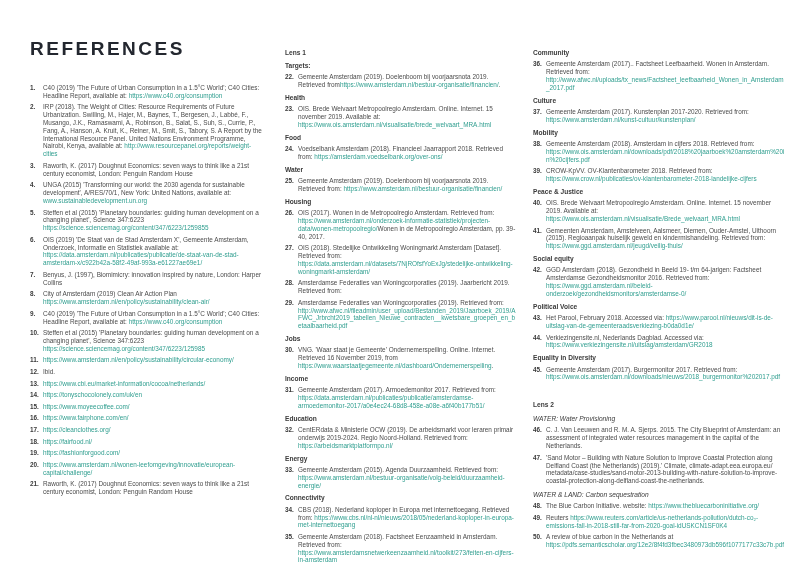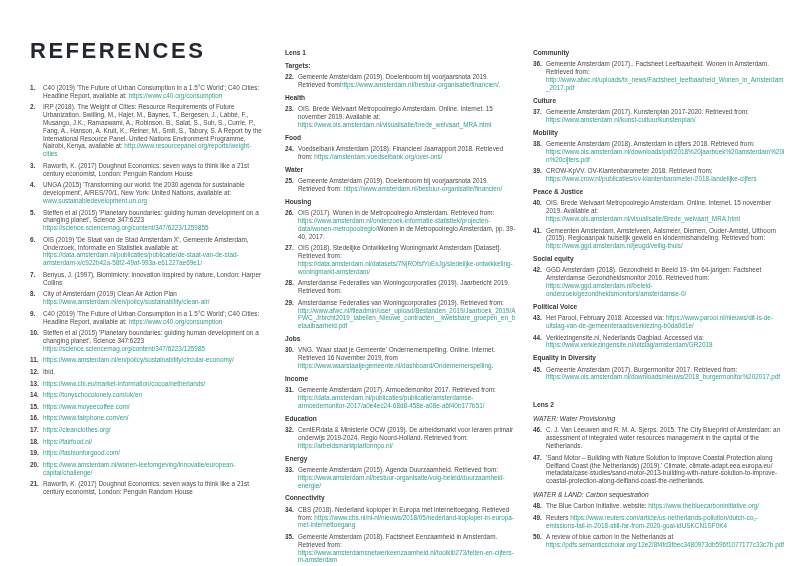--- a/index.html
+++ b/index.html
@@ -1,18 +1,18 @@
 <!DOCTYPE html>
 <html><head>
 <meta charset="utf-8">
 <style>
   html,body{margin:0;padding:0;background:#ffffff;}
   .page{position:relative;width:800px;height:566px;background:#ffffff;overflow:hidden;
         font-family:"Liberation Sans","DejaVu Sans",sans-serif;}
-  .page-title{position:absolute;left:30px;top:38px;font-size:22px;font-weight:800;
+  .page-title{position:absolute;left:30px;top:38px;font-size:19px;font-weight:800;
         letter-spacing:2.5px;color:#23272f;}
   .col{position:absolute;top:44px;}
   #col0{left:30px;width:233px;top:84px;}
   #col1{left:285px;width:231px;}
   #col2{left:533px;width:254px;}
   .heading{font-weight:bold;font-size:6.6px;color:#3a3a3a;margin:5px 0 3.5px 0;line-height:1.2;}
   .iheading{font-style:italic;font-size:6.6px;color:#3a3a3a;margin:6px 0 3.5px 0;line-height:1.2;}
   .gap-top{margin-top:20px;}
   .ref{display:flex;margin:0 0 3.8px 0;font-size:6.4px;line-height:1.22;color:#4b4b4b;}
   .ref-num{font-weight:bold;color:#3a3a3a;flex:0 0 13px;}

